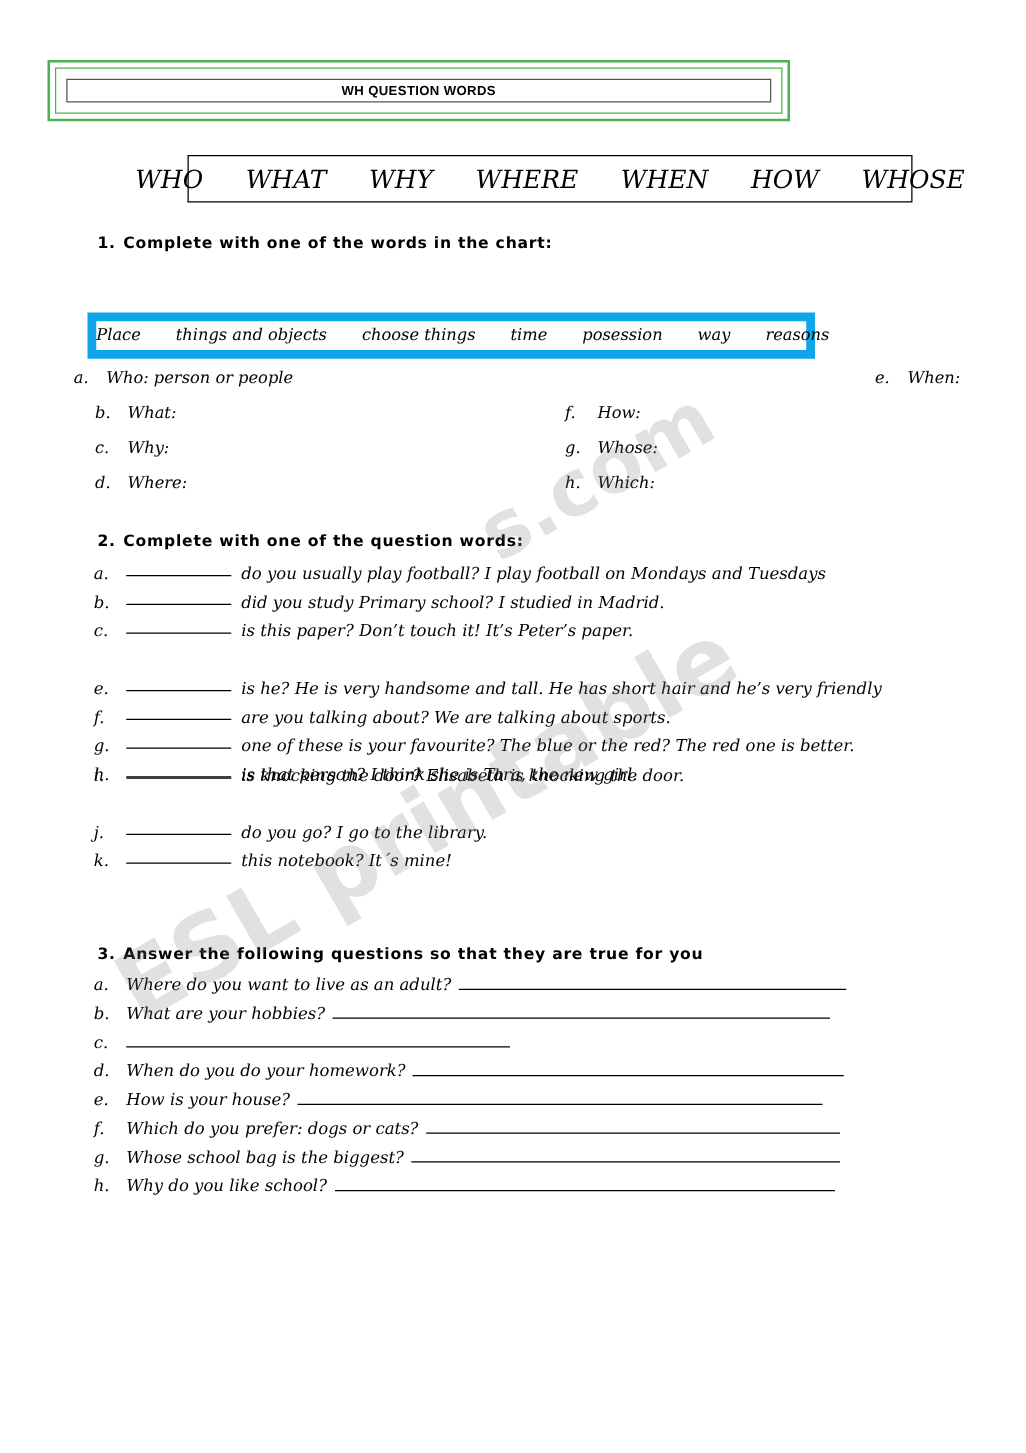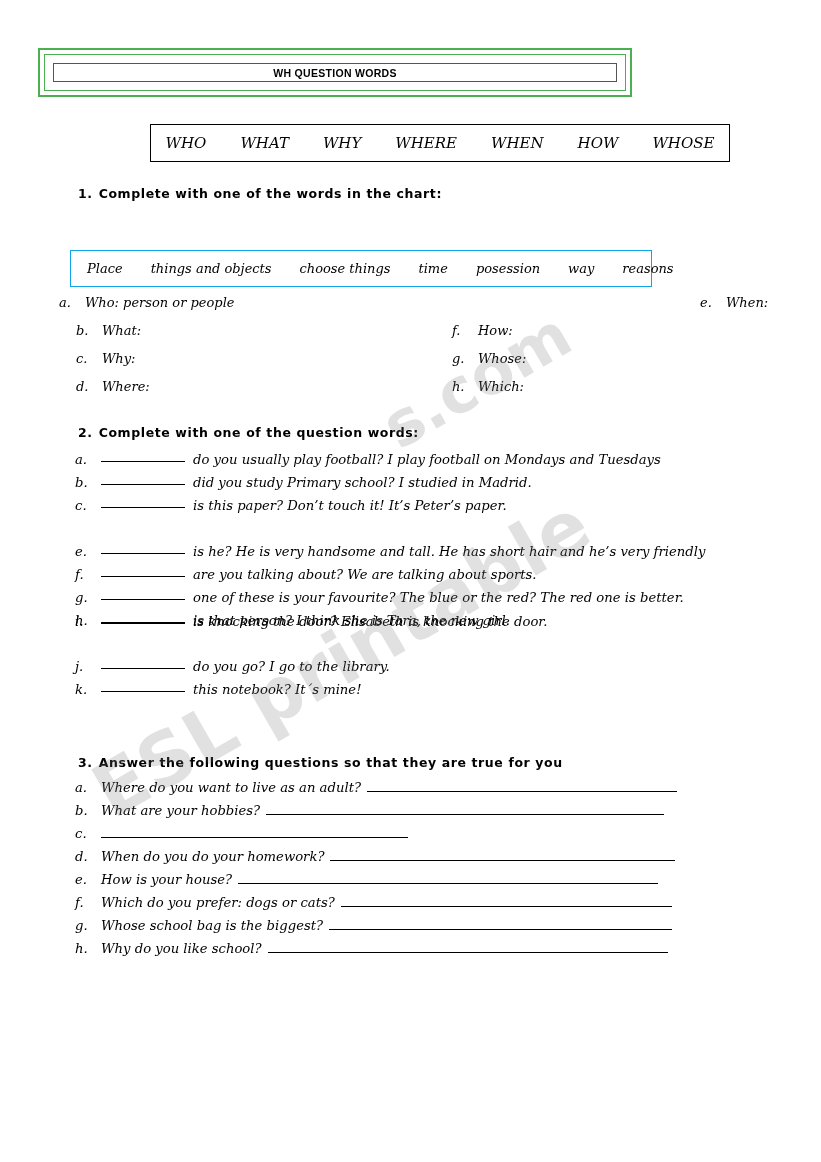--- a/index.html
+++ b/index.html
@@ -71,21 +71,21 @@
     border: 1px solid #000;
     box-sizing: border-box;
     display: flex;
     align-items: center;
     justify-content: center;
     gap: 0px;
   }
   .whbox span {
     font-family: "DejaVu Serif", serif;
     font-style: italic;
-    font-size: 15px;
+    font-size: 20px;
     padding: 0 17px;
   }
 
   
   .ex-head {
     position: absolute;
     font-family: "DejaVu Sans", sans-serif;
     font-weight: bold;
     font-size: 12.5px;
     letter-spacing: 0.6px;
@@ -94,25 +94,24 @@
   .ex-head .num { margin-right: 6px; }
   .ex-head .tail { font-weight: bold; }
 
   
   .chartbox {
     position: absolute;
     left: 70px;
     top: 250px;
     width: 582px;
     height: 37px;
-    border: 1px solid #0ea5e9;
+    border: 7px solid #0ea5e9;
     box-sizing: border-box;
     display: flex;
     align-items: center;
-    padding-left: 16px;
   }
   .chartbox span {
     font-family: "DejaVu Serif", serif;
     font-style: italic;
     font-size: 13px;
     margin-right: 28px;
     white-space: nowrap;
   }
 
   

